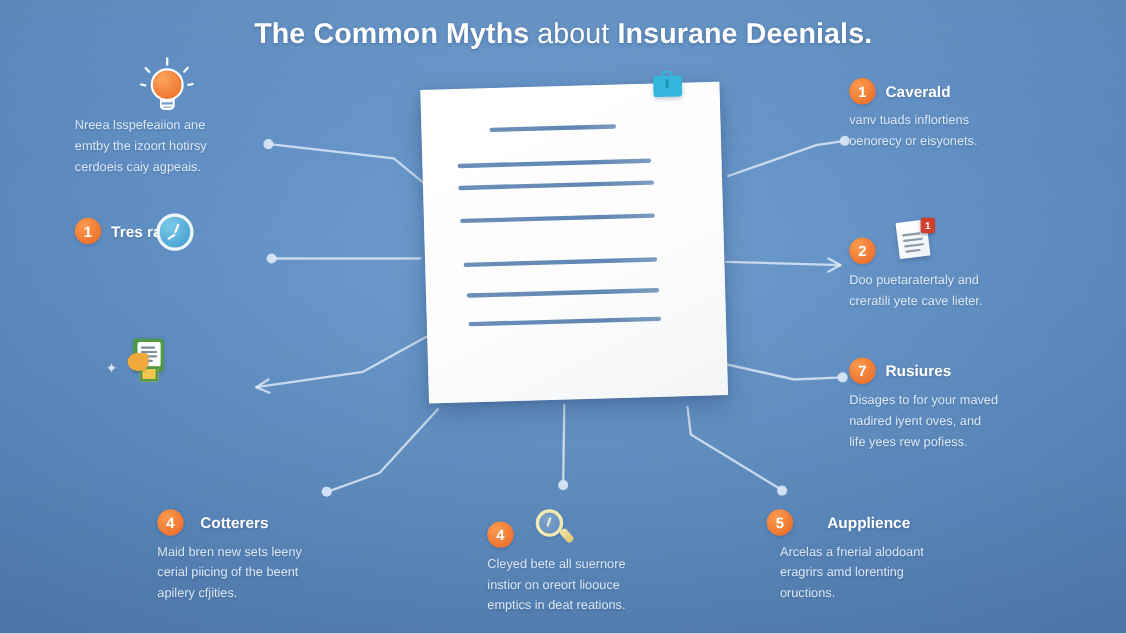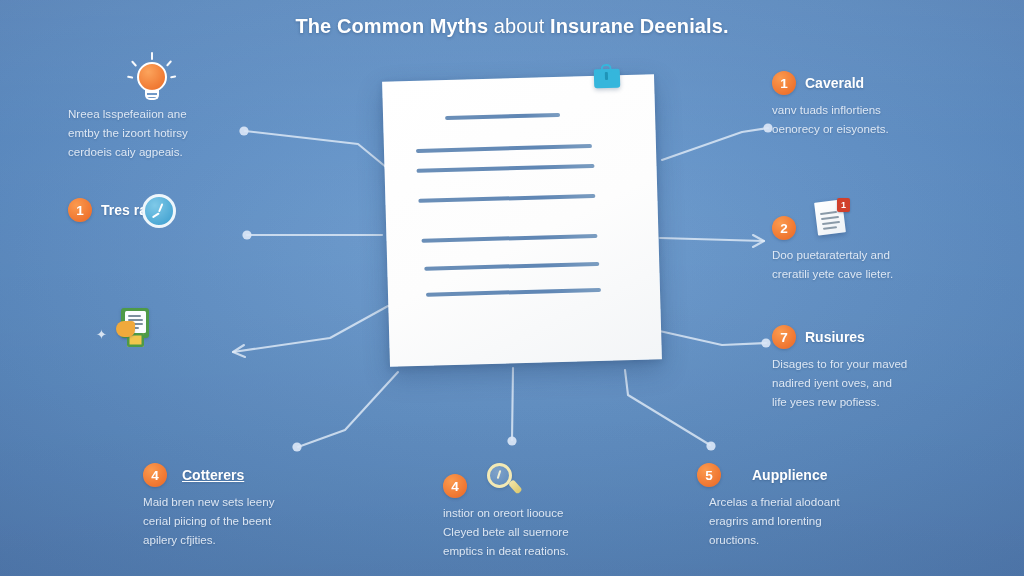--- a/index.html
+++ b/index.html
@@ -28,21 +28,21 @@
   }
 
   
   .title {
     position: absolute;
     left: 0;
     right: 0;
     top: 15px;
     text-align: center;
     color: #ffffff;
-    font-size: 20px;
+    font-size: 26px;
     letter-spacing: 0.1px;
     text-shadow: 0 1px 3px rgba(30,60,100,0.40);
     z-index: 6;
     white-space: nowrap;
   }
   .title .b { font-weight: bold; }
   .title .n { font-weight: normal; }
 
   
   svg.wires {
@@ -485,43 +485,43 @@
     <div class="co-body">
       <div>Disages to for your maved</div>
       <div>nadired iyent oves, and</div>
       <div>life yees rew pofiess.</div>
     </div>
   </div>
 
   <div class="callout" style="left:143px; top:463px; width:200px;">
     <div class="co-head">
       <div class="badge">4</div>
-      <div class="co-title" style="margin-left:6px;text-decoration:underline;">Cotterers</div>
+      <div class="co-title" style="margin-left:6px;">Cotterers</div>
     </div>
     <div class="co-body">
       <div>Maid bren new sets leeny</div>
       <div>cerial piicing of the beent</div>
       <div>apilery cfjities.</div>
     </div>
   </div>
 
   <div class="callout" style="left:443px; top:460px; width:200px;">
     <div class="co-head" style="height:38px; align-items:flex-end;">
       <div class="badge">4</div>
       <div class="ico" style="margin-left:10px; margin-bottom:0px;">
         <div class="mag">
             <div class="lens"></div>
             <div class="glint"></div>
             <div class="handle"></div>
           </div>
       </div>
     </div>
     <div class="co-body">
+      <div>Cleyed bete all suernore</div>
       <div>instior on oreort lioouce</div>
-      <div>Cleyed bete all suernore</div>
       <div>emptics in deat reations.</div>
     </div>
   </div>
 
   <div class="callout" style="left:697px; top:463px; width:210px;">
     <div class="co-head">
       <div class="badge">5</div>
       <div class="co-title" style="margin-left:22px;">Aupplience</div>
     </div>
     <div class="co-body" style="padding-left:12px;">

